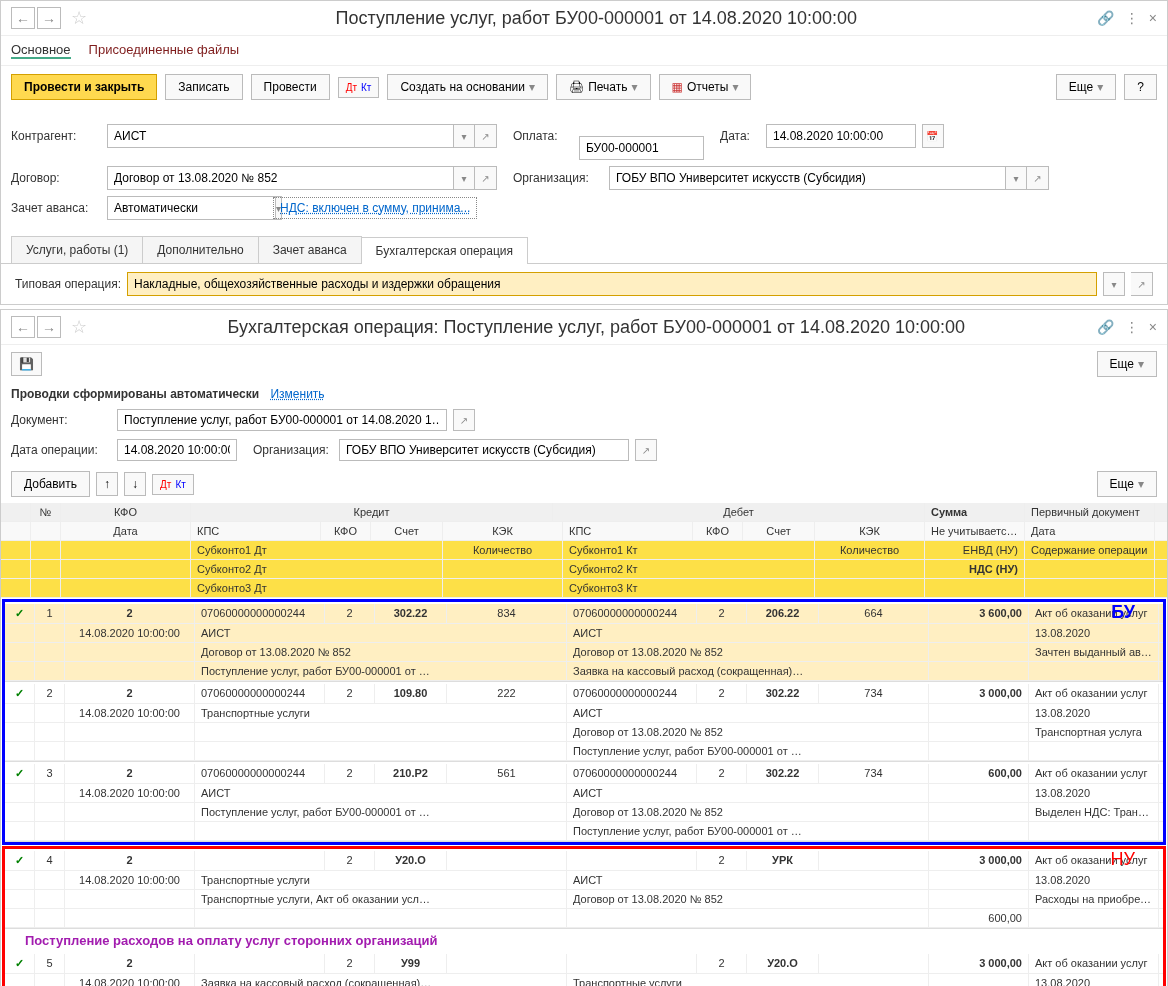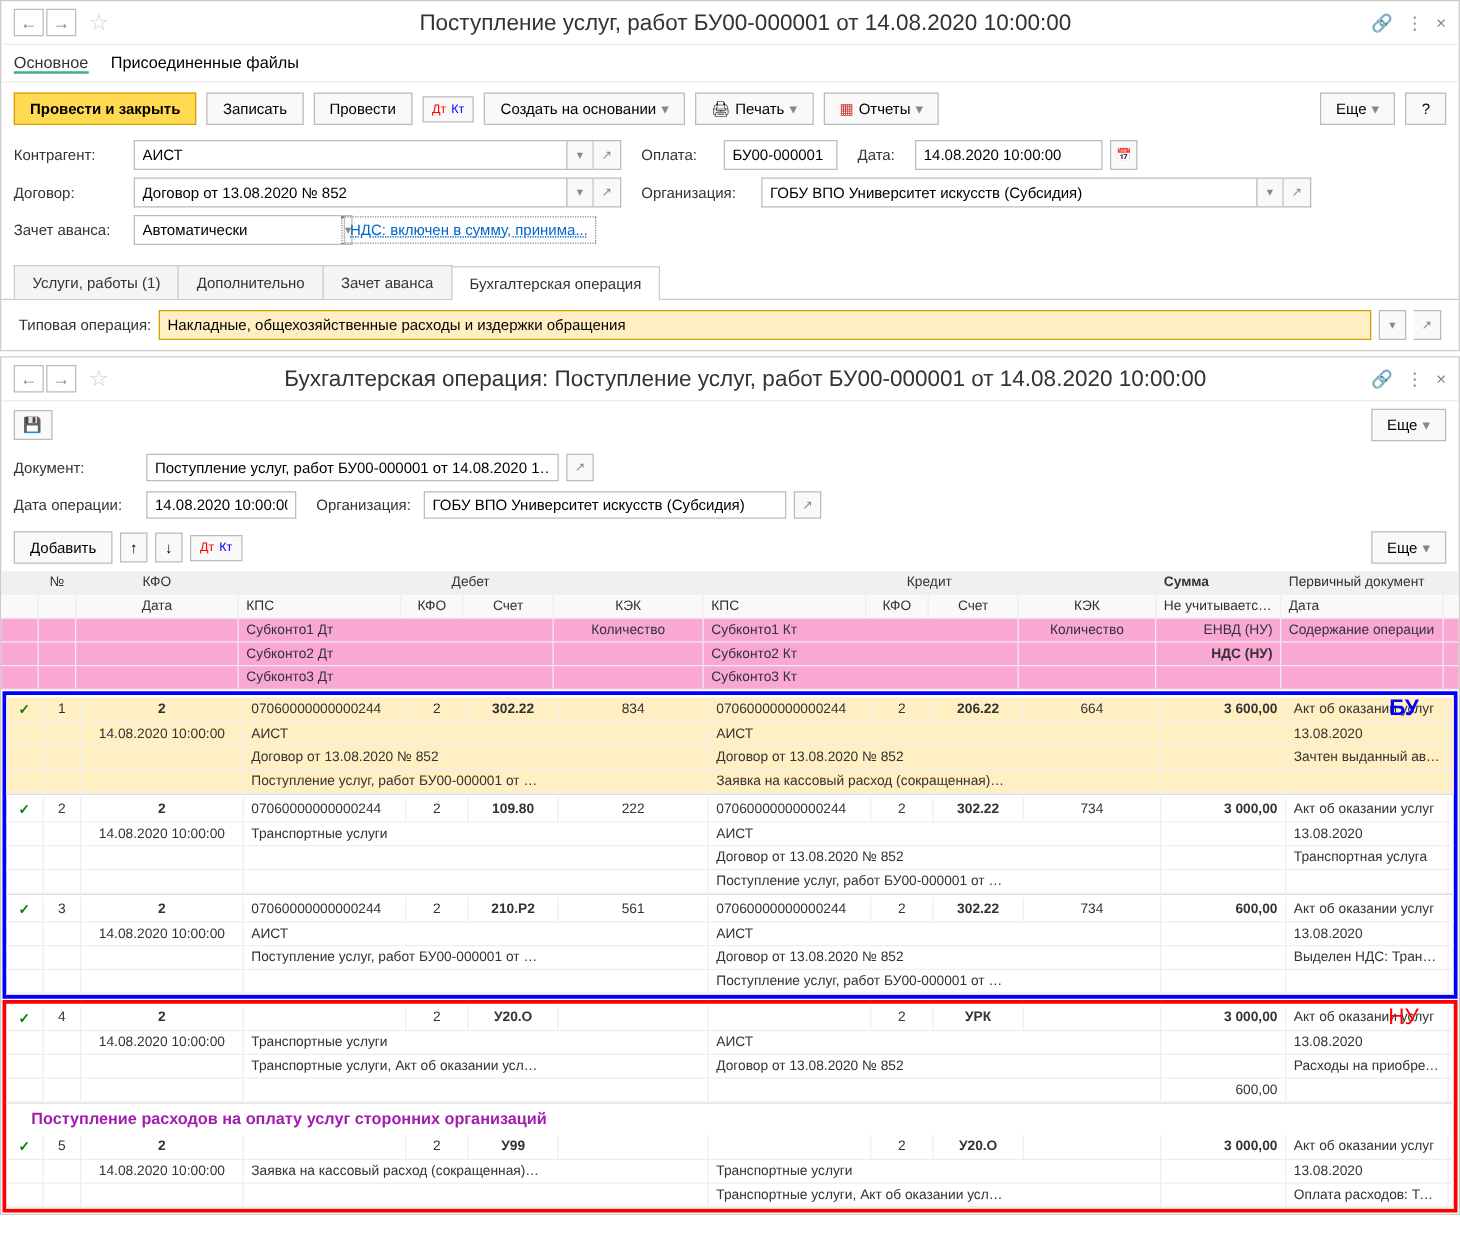--- a/index.html
+++ b/index.html
@@ -52,21 +52,21 @@
 .c-kps{width:130px;}
 .c-kfo2{width:50px;text-align:center;}
 .c-sch{width:72px;text-align:center;font-weight:bold;}
 .c-kek{width:120px;text-align:center;}
 .c-kpsk{width:130px;}
 .c-kfok{width:50px;text-align:center;}
 .c-schk{width:72px;text-align:center;font-weight:bold;}
 .c-kekk{width:110px;text-align:center;}
 .c-sum{width:100px;text-align:right;font-weight:bold;}
 .c-doc{width:130px;}
-.grid-hdr {font-weight:normal; background:#f9a8d4;}
+.grid-hdr {font-weight:normal; background:#fde047;}
 .entry-block { border-bottom:1px solid #ddd; padding-top:2px;}
 .check-mark{color:green;font-weight:bold;}
 .anno-blue{color:blue;font-weight:bold;font-size:18px;position:absolute;right:28px;}
 .anno-red{color:red;font-weight:normal;font-size:18px;position:absolute;right:28px;}
 .red-text{color:#a21caf;font-weight:bold;font-size:13px;padding:4px 20px;}
 .entries-wrap{position:relative;}
 .group-blue{border:3px solid blue;margin:1px;position:relative;}
 .group-red{border:3px solid red;margin:1px;position:relative;}
 </style>
 </head>
@@ -79,21 +79,21 @@
     <span class="star-icon">☆</span>
     <span class="panel-title">Поступление услуг, работ БУ00-000001 от 14.08.2020 10:00:00</span>
     <div class="header-right">
       <span>🔗</span>
       <span>⋮</span>
       <span>×</span>
     </div>
   </div>
   <div class="tabs-top">
     <a class="active">Основное</a>
-    <a style="color:#000000">Присоединенные файлы</a>
+    <a style="color:#7f1d1d">Присоединенные файлы</a>
   </div>
   <div class="toolbar">
     <button class="btn btn-primary">Провести и закрыть</button>
     <button class="btn">Записать</button>
     <button class="btn">Провести</button>
     <button class="btn btn-icon">
         <span style="color:red;font-size:10px">Дт</span>
         <span style="color:blue;font-size:10px">Кт</span>
       </button>
     <button class="btn dropdown-btn">Создать на основании</button>
@@ -111,21 +111,21 @@
   </div>
   <div class="form-rows">
     <div class="form-row">
       <span class="form-label">Контрагент:</span>
       <div class="input-combo">
         <input class="input input-main" value="АИСТ" style="">
         <span class="input-btn">▾</span>
         <span class="input-btn">↗</span>
       </div>
       <span class="form-label" style="width:60px;margin-left:10px">Оплата:</span>
-      <input class="input" style="width: 91px;" value="БУ00-000001">
+      <input class="input" style="width: 125px; margin-top: 24px;" value="БУ00-000001">
       <span class="form-label" style="width:40px;margin-left:10px">Дата:</span>
       <input class="input" style="width: 150px;" value="14.08.2020 10:00:00">
       <span class="input-btn" style="height:24px">📅</span>
     </div>
     <div class="form-row">
       <span class="form-label">Договор:</span>
       <div class="input-combo">
         <input class="input input-main" value="Договор от 13.08.2020 № 852" style="">
         <span class="input-btn">▾</span>
         <span class="input-btn">↗</span>
@@ -170,20 +170,24 @@
       <span>🔗</span>
       <span>⋮</span>
       <span>×</span>
     </div>
   </div>
   <div class="toolbar2">
     <button class="btn btn-icon">💾</button>
     <div class="toolbar-spacer"></div>
     <button class="btn dropdown-btn">Еще</button>
   </div>
+  <div class="notice">
+    <b>Проводки сформированы автоматически</b>
+    <a class="link-text">Изменить</a>
+  </div>
   <div class="field-row">
     <span class="field-label">Документ:</span>
     <input class="field-input" style="width: 330px;" value="Поступление услуг, работ БУ00-000001 от 14.08.2020 1…">
     <span class="input-btn" style="height:22px">↗</span>
   </div>
   <div class="field-row">
     <span class="field-label">Дата операции:</span>
     <input class="field-input" style="width: 120px;" value="14.08.2020 10:00:00">
     <span class="field-label" style="min-width:80px;margin-left:10px">Организация:</span>
     <input class="field-input" style="width: 290px;" value="ГОБУ ВПО Университет искусств (Субсидия)">
@@ -200,22 +204,22 @@
     <div class="toolbar-spacer"></div>
     <button class="btn dropdown-btn">Еще</button>
   </div>
 
   <div class="grid">
 
     <div class="grid-row grid-hdr" style="background:#f0f0f0">
       <div class="cell c-chk"></div>
       <div class="cell c-n">№</div>
       <div class="cell c-kfo">КФО</div>
+      <div class="cell" style="width:362px;text-align:center">Кредит</div>
       <div class="cell" style="width:372px;text-align:center">Дебет</div>
-      <div class="cell" style="width:362px;text-align:center">Кредит</div>
       <div class="cell c-sum" style="text-align:left">Сумма</div>
       <div class="cell c-doc">Первичный документ</div>
     </div>
     <div class="grid-row grid-hdr" style="background:#f9f9f9">
       <div class="cell c-chk"></div>
         <div class="cell c-n"></div>
       <div class="cell c-kfo">Дата</div>
       <div class="cell c-kps">КПС</div>
       <div class="cell c-kfo2">КФО</div>
       <div class="cell c-sch" style="font-weight:normal">Счет</div>

